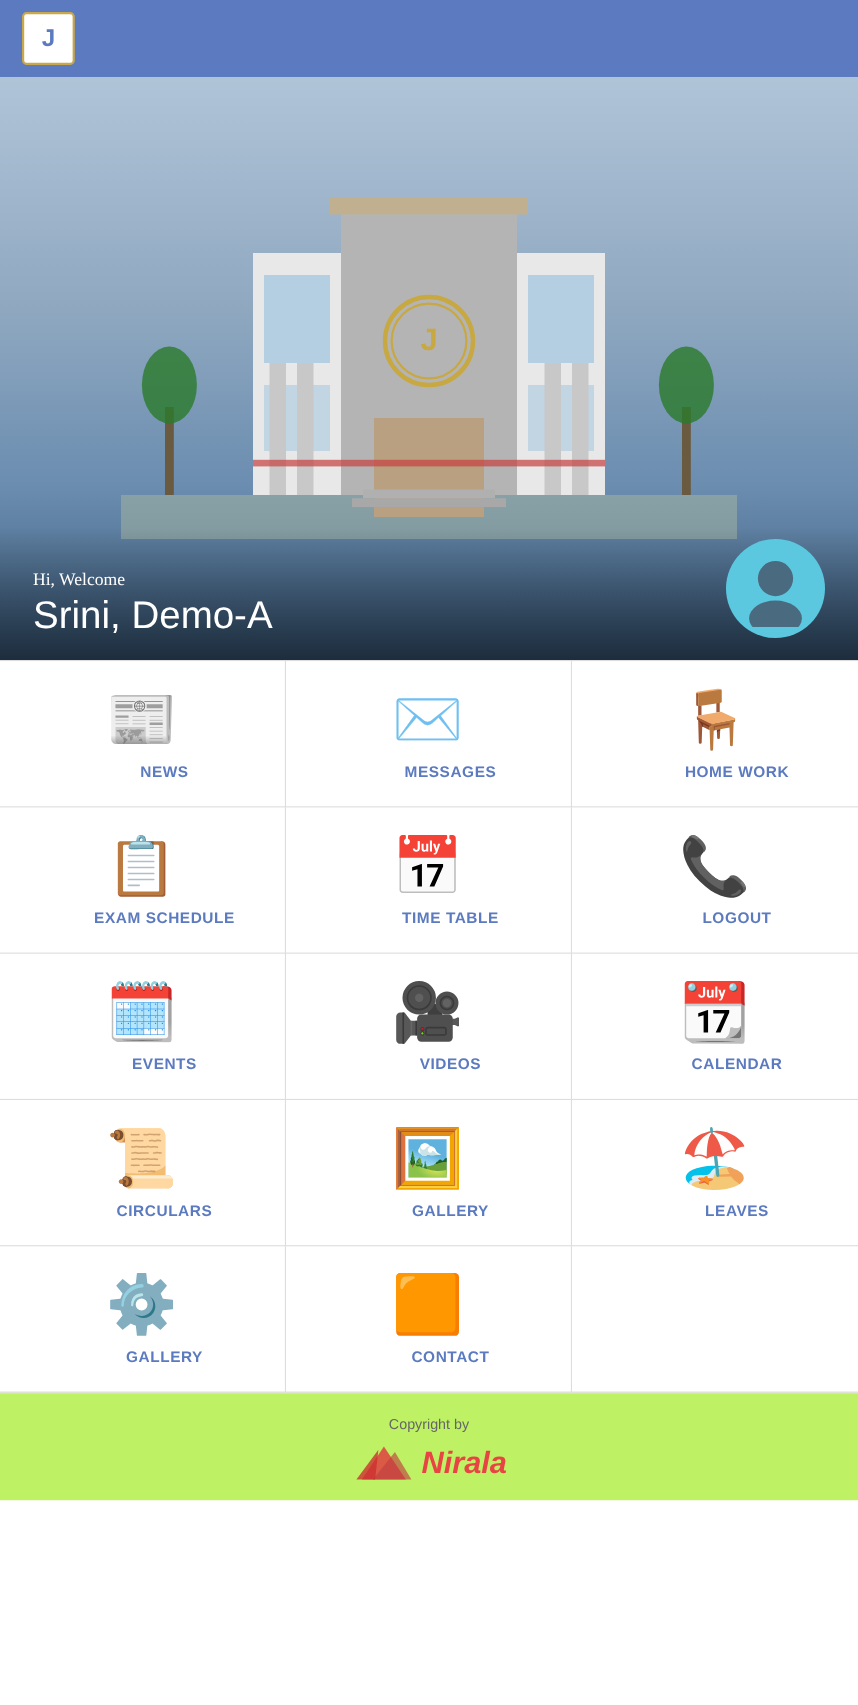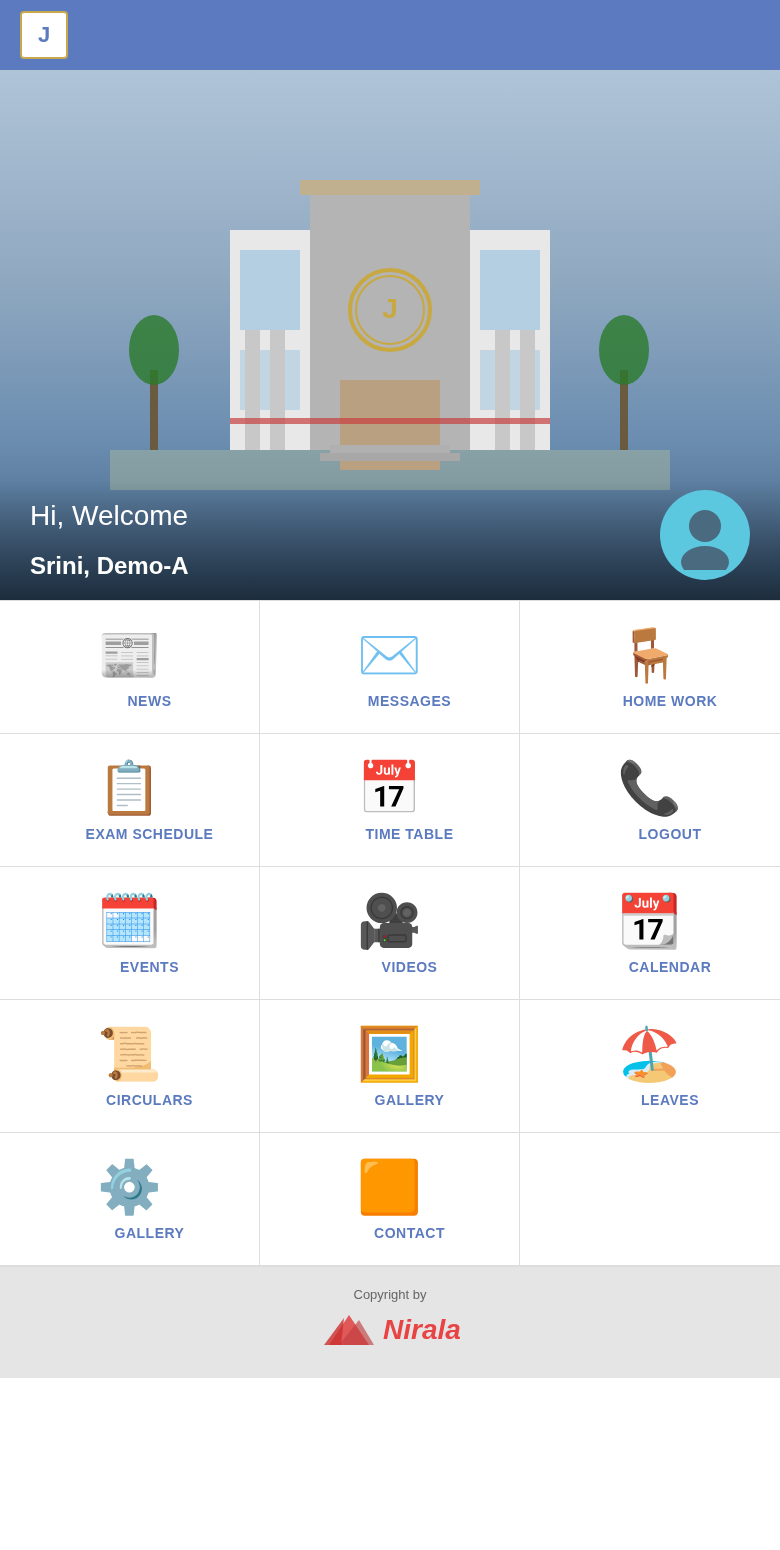--- a/index.html
+++ b/index.html
@@ -57,22 +57,22 @@
       left: 0;
       right: 0;
       height: 120px;
       background: linear-gradient(transparent, rgba(0,0,0,0.5));
       display: flex;
       align-items: flex-end;
       padding: 20px 30px;
       justify-content: space-between;
     }
     .hero-text { color: #fff; }
-    .hero-welcome { font-size: 28px; margin-bottom: 20px; }
-    .hero-name { font-size: 24px; font-weight: bold; text-align: right; }
+    .hero-welcome { font-size: 16px; margin-bottom: 3px; font-family: Liberation Serif, serif; }
+    .hero-name { font-size: 35px; font-weight: normal; text-align: right; }
     .hero-avatar {
       width: 90px;
       height: 90px;
       border-radius: 50%;
       background: #5bc8e0;
       display: flex;
       align-items: center;
       justify-content: center;
       overflow: hidden;
       flex-shrink: 0;
@@ -106,23 +106,23 @@
       font-size: 14px;
       font-weight: bold;
       color: #5b7abf;
       letter-spacing: 0.5px;
       text-align: center;
       padding-left: 40px;
     }
 
     
     .footer {
-      background: #e5e5e5;
+      background: #bef264;
       text-align: center;
-      padding: 20px 10px 28px;
+      padding: 20px 10px 14px;
       border-top: 1px solid #ddd;
     }
     .footer-copy {
       font-size: 13px;
       color: #666;
       margin-bottom: 8px;
     }
     .footer-logo-area {
       display: flex;
       align-items: center;

